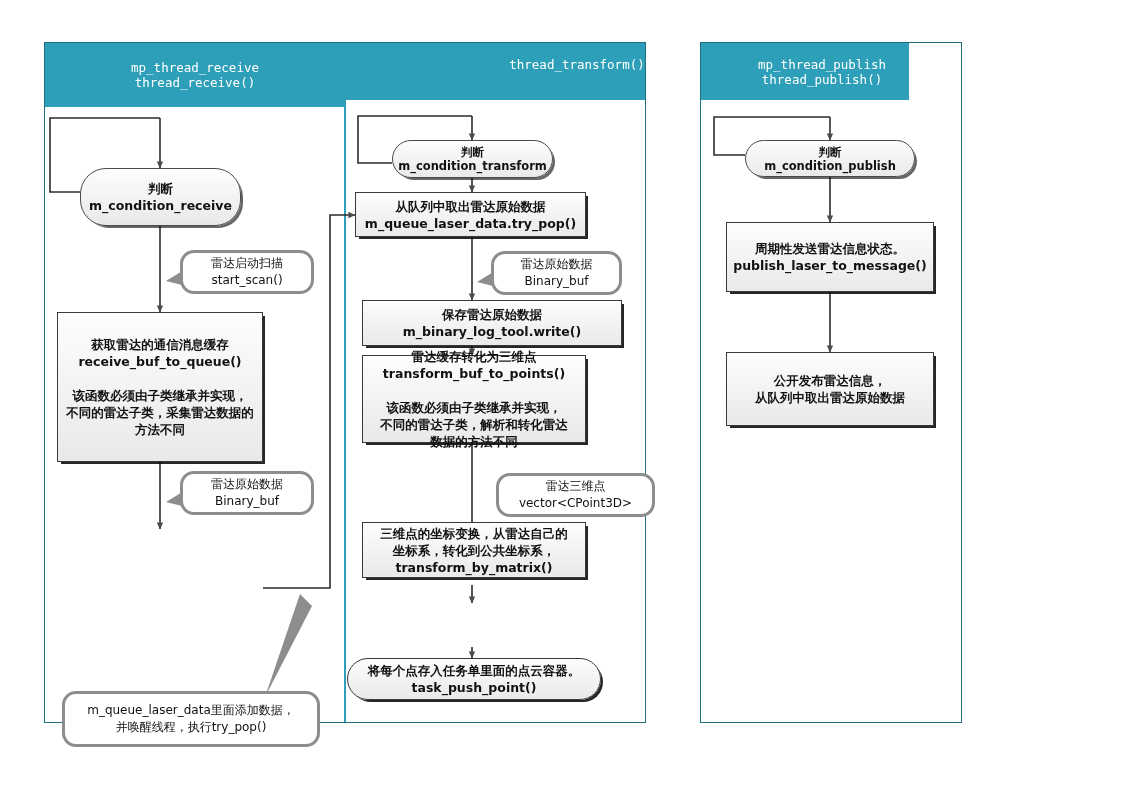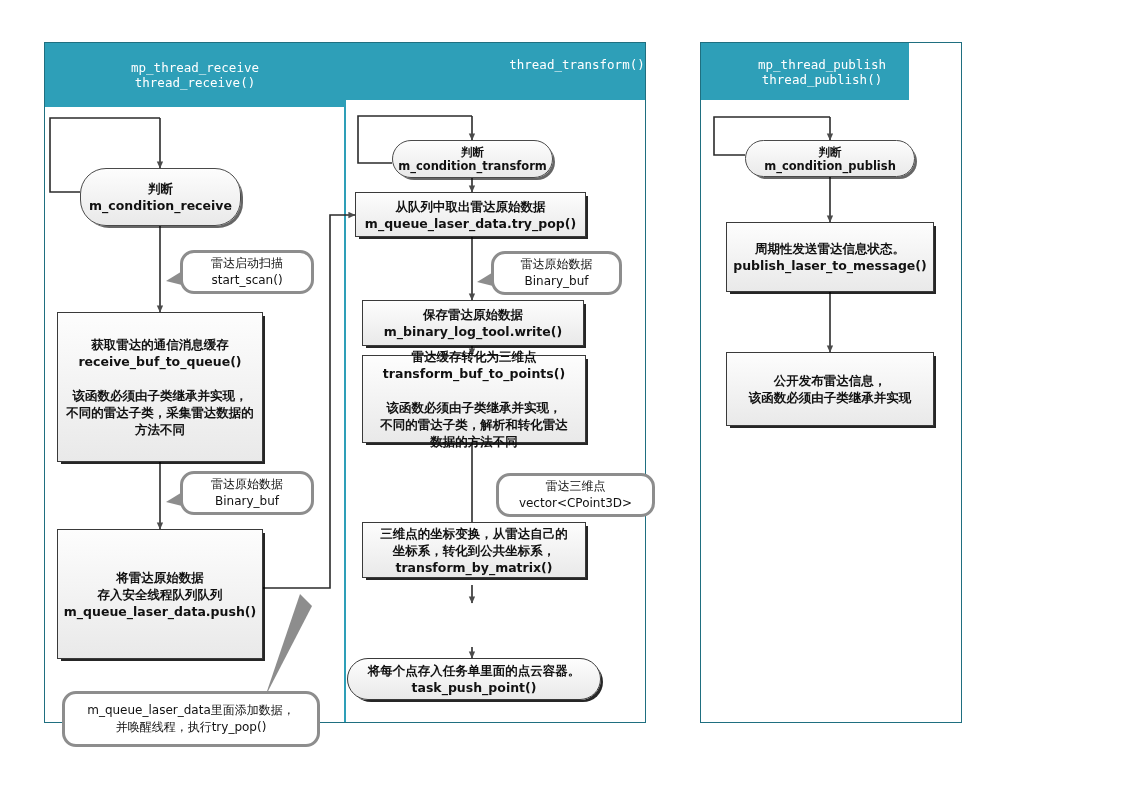--- a/index.html
+++ b/index.html
@@ -170,37 +170,32 @@
 
   <div class="node" style="left:57px; top:312px; width:206px; height:150px;">
     <span class="txt">获取雷达的通信消息缓存
 receive_buf_to_queue()
 
 该函数必须由子类继承并实现，
 不同的雷达子类，采集雷达数据的
 方法不同</span>
   </div>
 
-  <div class="node" style="left:57px; top:529px; width:206px; height:130px;">
-    <span class="txt">将雷达原始数据
-存入安全线程队列队列
-m_queue_laser_data.push()</span>
-  </div>
 
   <div class="node rounded" style="left:392px; top:140px; width:161px; height:38px;">
     <span class="txt mono" style="font-size:11.5px; line-height:14px;">判断
 m_condition_transform</span>
   </div>
 
   <div class="node" style="left:355px; top:192px; width:231px; height:45px;">
     <span class="txt">从队列中取出雷达原始数据
 m_queue_laser_data.try_pop()</span>
   </div>
 
-  <div class="node" style="left:362px; top:300px; width:222px; height:46px;">
+  <div class="node" style="left:362px; top:300px; width:260px; height:46px;">
     <span class="txt">保存雷达原始数据
 m_binary_log_tool.write()</span>
   </div>
 
   <div class="node" style="left:362px; top:355px; width:224px; height:88px;">
     <span class="txt">雷达缓存转化为三维点
 transform_buf_to_points()
 
 该函数必须由子类继承并实现，
 不同的雷达子类，解析和转化雷达
@@ -224,21 +219,21 @@
 m_condition_publish</span>
   </div>
 
   <div class="node" style="left:726px; top:222px; width:208px; height:70px;">
     <span class="txt">周期性发送雷达信息状态。
 publish_laser_to_message()</span>
   </div>
 
   <div class="node" style="left:726px; top:352px; width:208px; height:74px;">
     <span class="txt">公开发布雷达信息，
-该函数必须由子类继承并实现</span>
+从队列中取出雷达原始数据</span>
   </div>
 
   <div class="callout" style="left:180px; top:250px; width:134px; height:44px;">
     <span class="txt">雷达启动扫描
 start_scan()</span>
   </div>
 
   <div class="callout" style="left:180px; top:471px; width:134px; height:44px;">
     <span class="txt">雷达原始数据
 Binary_buf</span>

